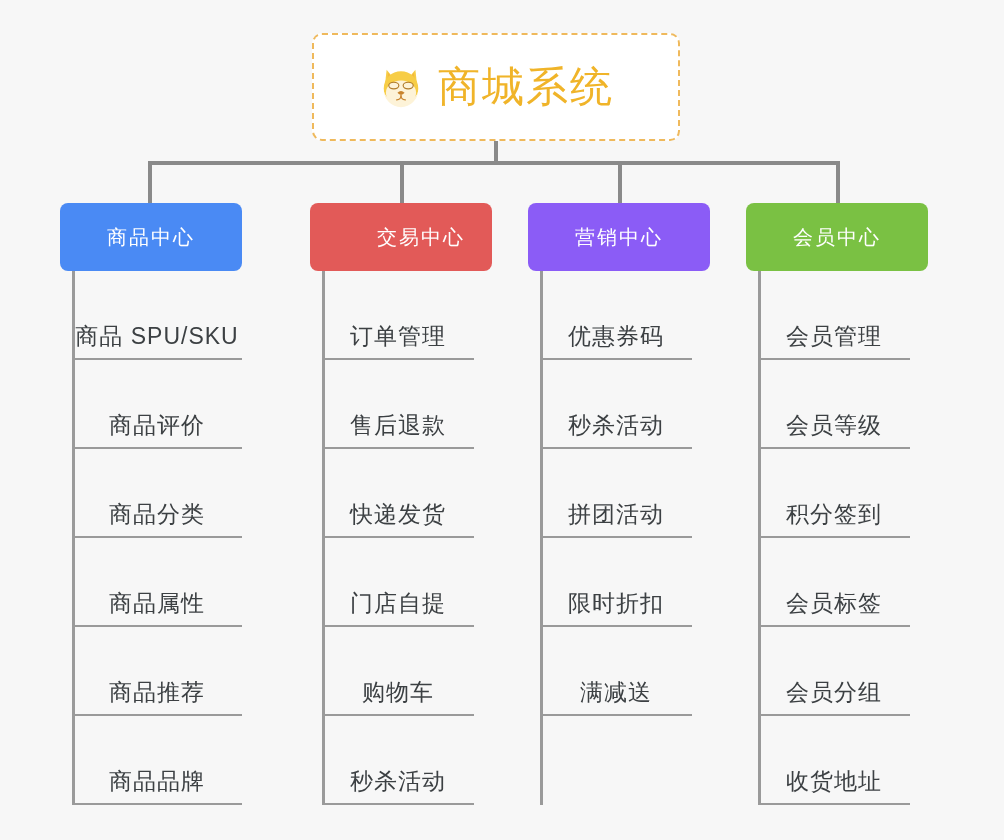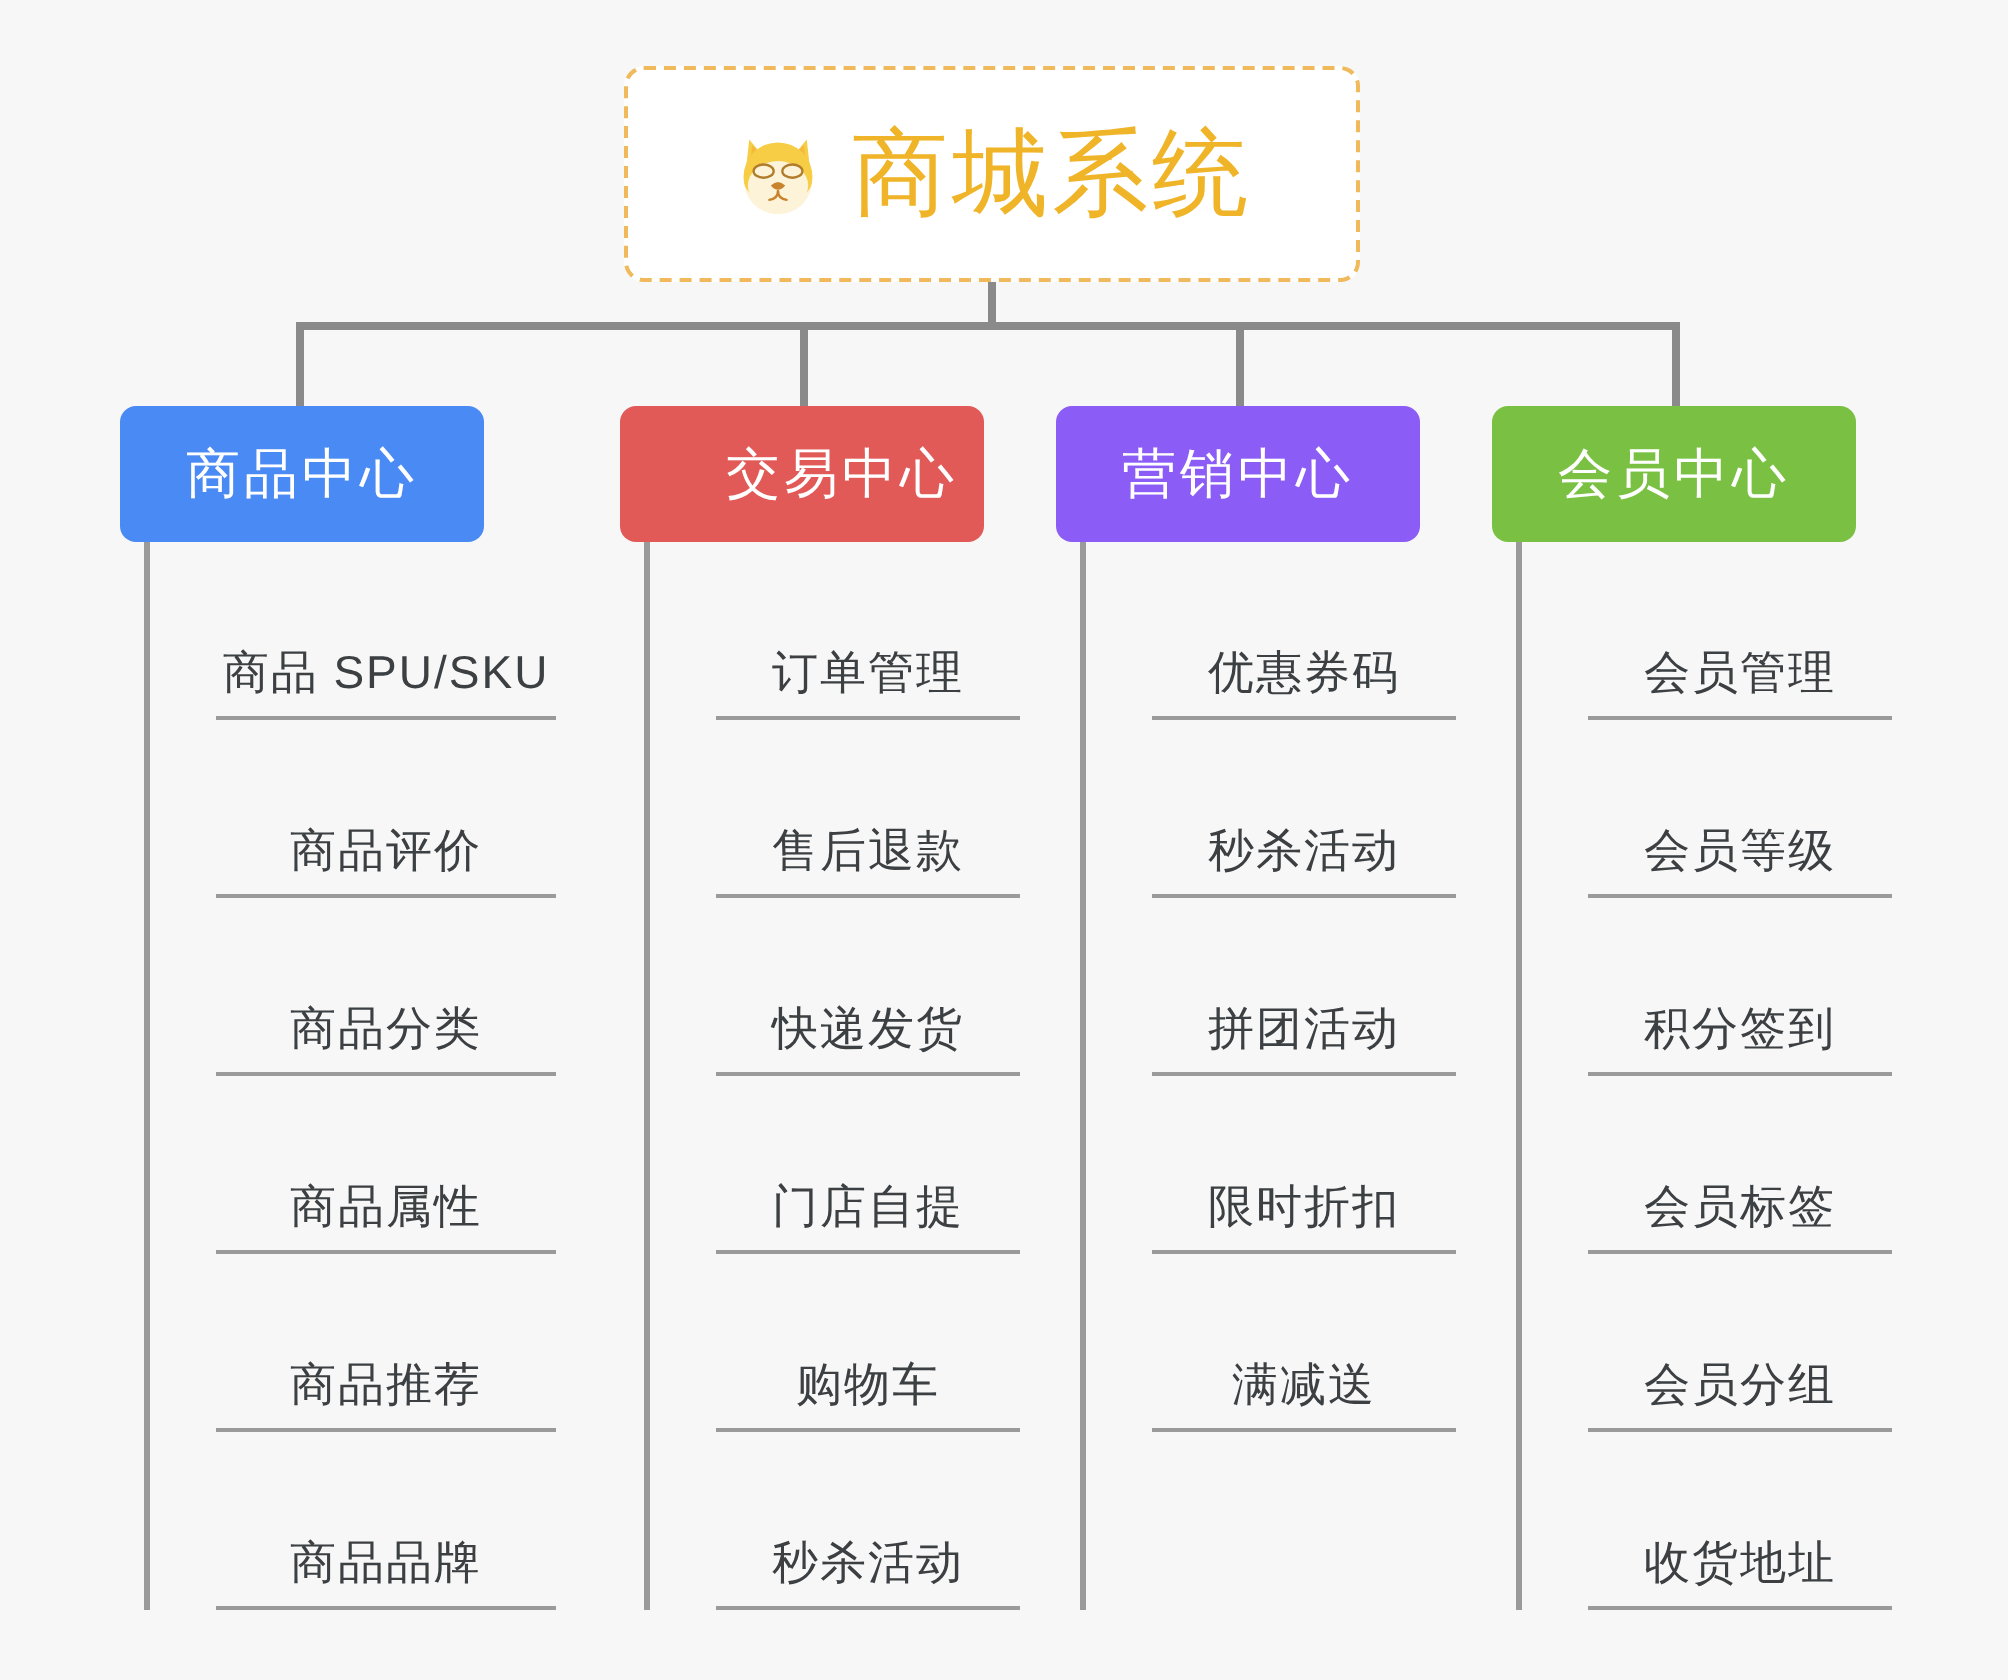--- a/index.html
+++ b/index.html
@@ -37,21 +37,21 @@
     justify-content: center;
     gap: 14px;
   }
   .root-emoji {
     font-size: 46px;
     line-height: 1;
     display: block;
   }
   .root-emoji svg { display: block; }
   .root-title {
-    font-size: 48px;
+    font-size: 42px;
     color: #f0b429;
     letter-spacing: 2px;
     white-space: nowrap;
   }
 
   
   .conn {
     position: absolute;
     background: #8a8a8a;
   }
@@ -63,36 +63,35 @@
     position: absolute;
     top: 203px;
   }
   .cat-header {
     height: 68px;
     border-radius: 8px;
     display: flex;
     align-items: center;
     justify-content: center;
     color: #ffffff;
-    font-size: 27px;
+    font-size: 20px;
     letter-spacing: 2px;
     box-sizing: border-box;
   }
   .spine {
     position: absolute;
     left: 12px;
     top: 68px;
     width: 3px;
     background: #9a9a9a;
   }
   .leaf-list {
     position: absolute;
     left: 12px;
     top: 68px;
-    padding-left: 36px;
   }
   .leaf {
     position: relative;
     height: 89px;
     box-sizing: border-box;
     border-bottom: 2px solid #9a9a9a;
     display: flex;
     align-items: flex-end;
     justify-content: center;
     padding-bottom: 6px;

